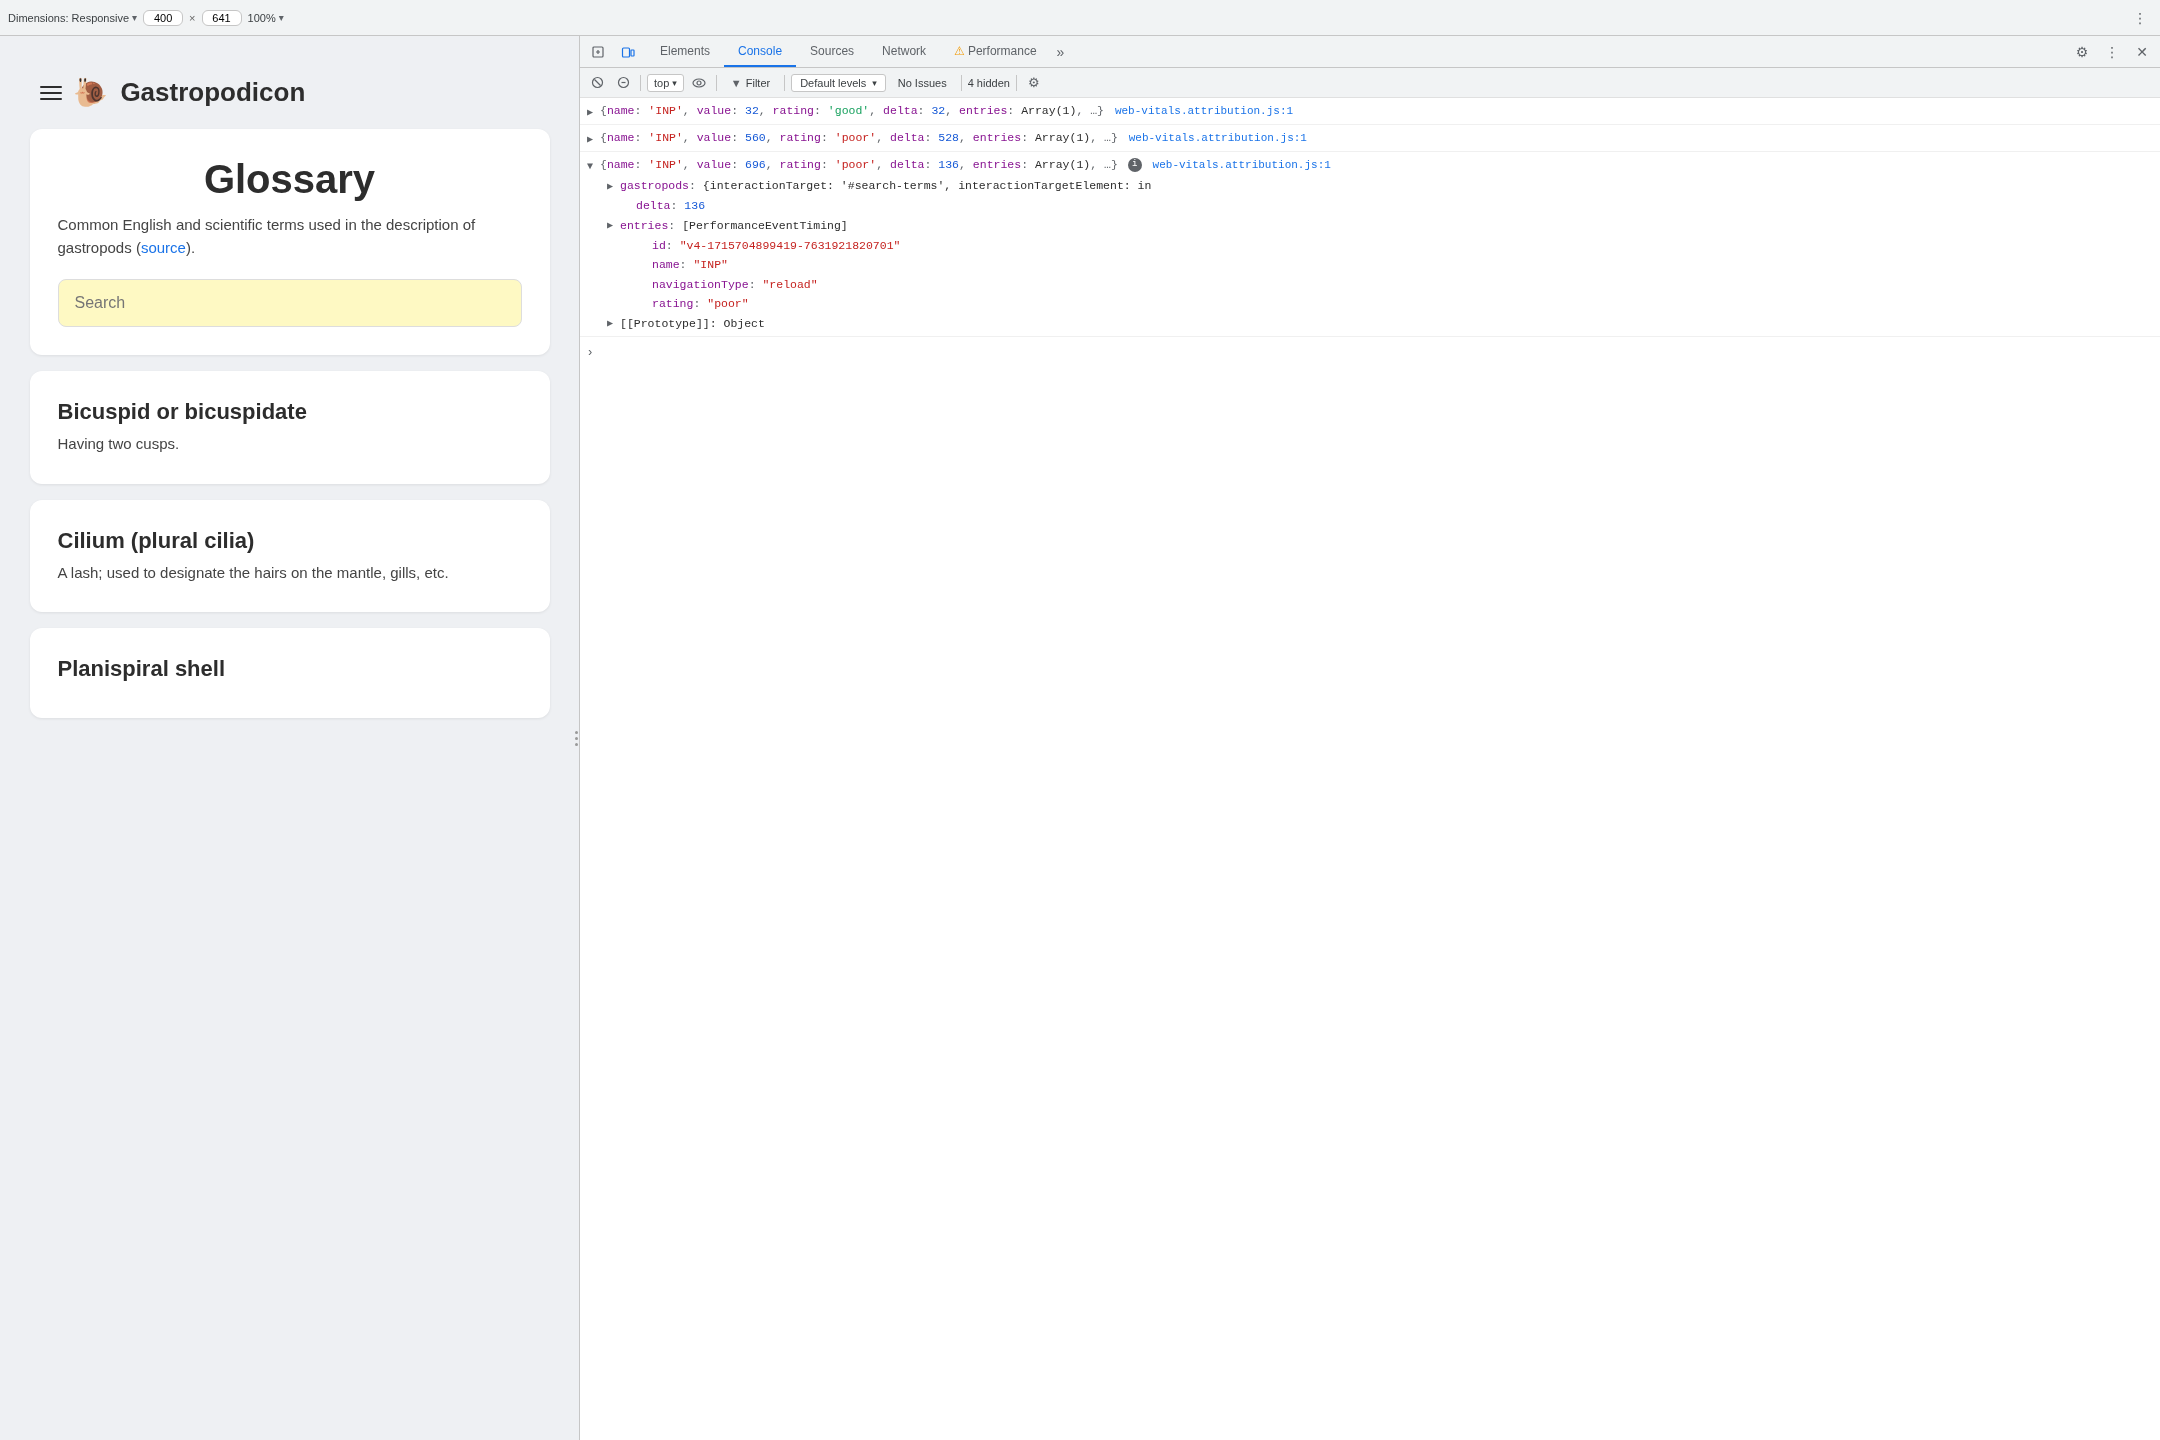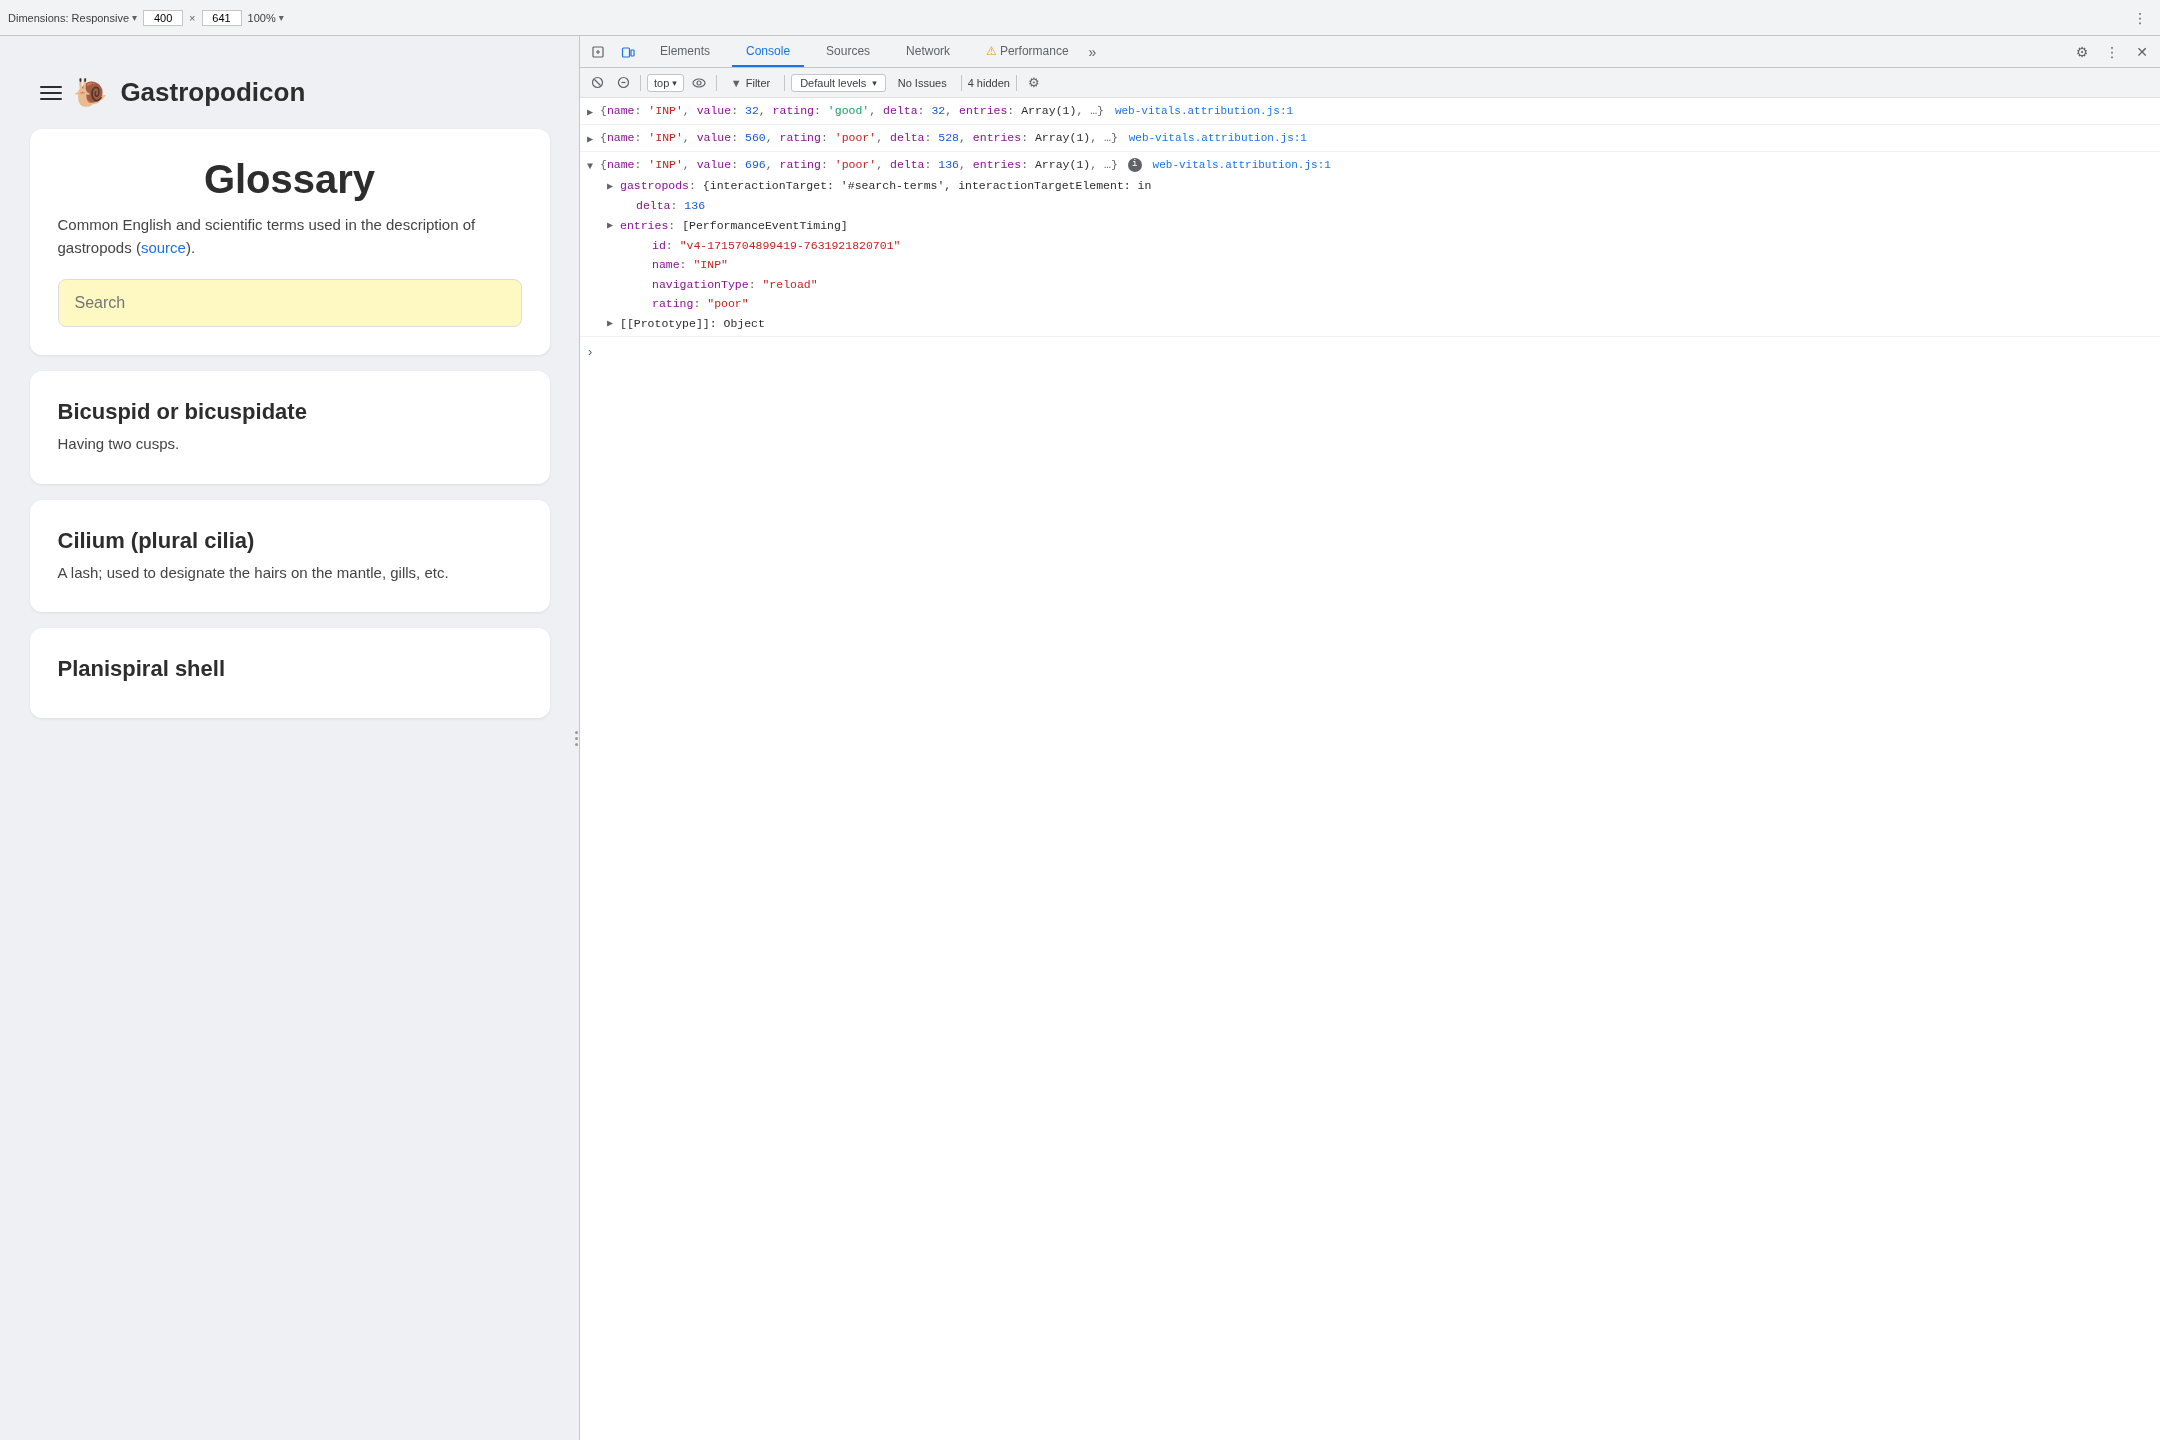--- a/index.html
+++ b/index.html
@@ -33,21 +33,21 @@
     .dimensions-label {
       font-size: 11px;
       color: #3c4043;
       display: flex;
       align-items: center;
       gap: 3px;
     }
     .dim-input {
       width: 40px;
       border: 1px solid #c6c6c6;
-      border-radius: 0;
+      border-radius: 6px;
       padding: 1px 4px;
       font-size: 11px;
       text-align: center;
       background: white;
     }
     .dim-separator {
       color: #666;
       font-size: 11px;
     }
     .zoom-selector {
@@ -243,21 +243,21 @@
       align-items: center;
       justify-content: center;
       border-radius: 3px;
       color: #5f6368;
       font-size: 14px;
     }
     .tab-list {
       display: flex;
       align-items: stretch;
       height: 100%;
-      gap: 8px;
+      gap: 0;
     }
     .tab-item {
       display: flex;
       align-items: center;
       padding: 0 14px;
       font-size: 12px;
       color: #5f6368;
       cursor: pointer;
       border-bottom: 2px solid transparent;
       height: 100%;

